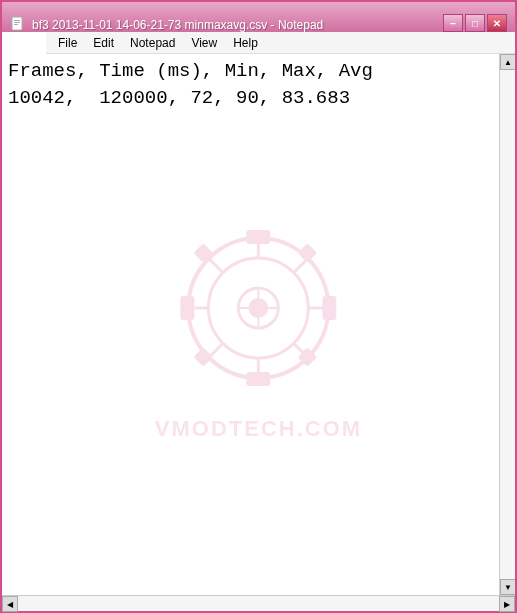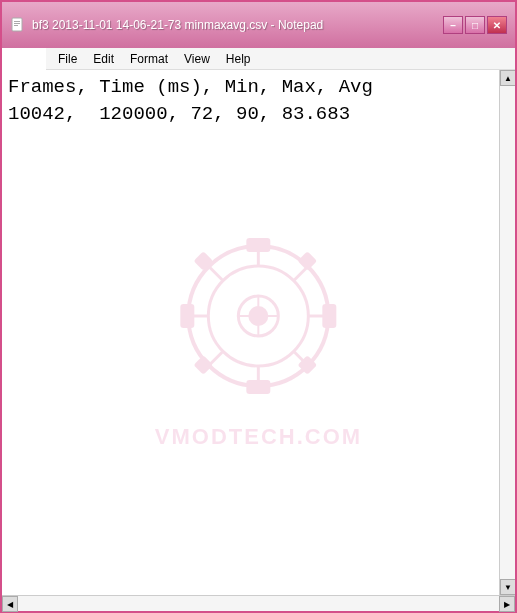--- a/index.html
+++ b/index.html
@@ -22,23 +22,23 @@
       height: 613px;
       border: 2px solid #d44f8a;
       background: #fff;
       display: flex;
       flex-direction: column;
       box-shadow: 2px 2px 8px rgba(0,0,0,0.3);
     }
 
     .title-bar {
       background: linear-gradient(to bottom, #e8a8c8, #d070a0);
-      height: 46px;
-      display: flex;
-      align-items: center;
+      height: 30px;
+      display: flex;
+      align-items: flex-end;
       padding: 0 8px;
       user-select: none;
     }
 
     .title-bar-icon {
       width: 16px;
       height: 16px;
       margin-right: 6px;
       flex-shrink: 0;
     }
@@ -212,21 +212,21 @@
     <div class="title-bar-buttons">
       <div class="tb-btn">–</div>
       <div class="tb-btn">□</div>
       <div class="tb-btn close">✕</div>
     </div>
   </div>
 
   <div class="menu-bar">
     <span class="menu-item">File</span>
     <span class="menu-item">Edit</span>
-    <span class="menu-item">Format</span>
+    <span class="menu-item">Notepad</span>
     <span class="menu-item">View</span>
     <span class="menu-item">Help</span>
   </div>
 
   <div class="content-area">
     <div class="text-area"><span>Frames, Time (ms), Min, Max, Avg</span>
 <span>10042,	120000, 72, 90, 83.683</span></div>
 
     <div class="watermark">
       <svg class="watermark-logo" viewBox="0 0 200 200" fill="none">

